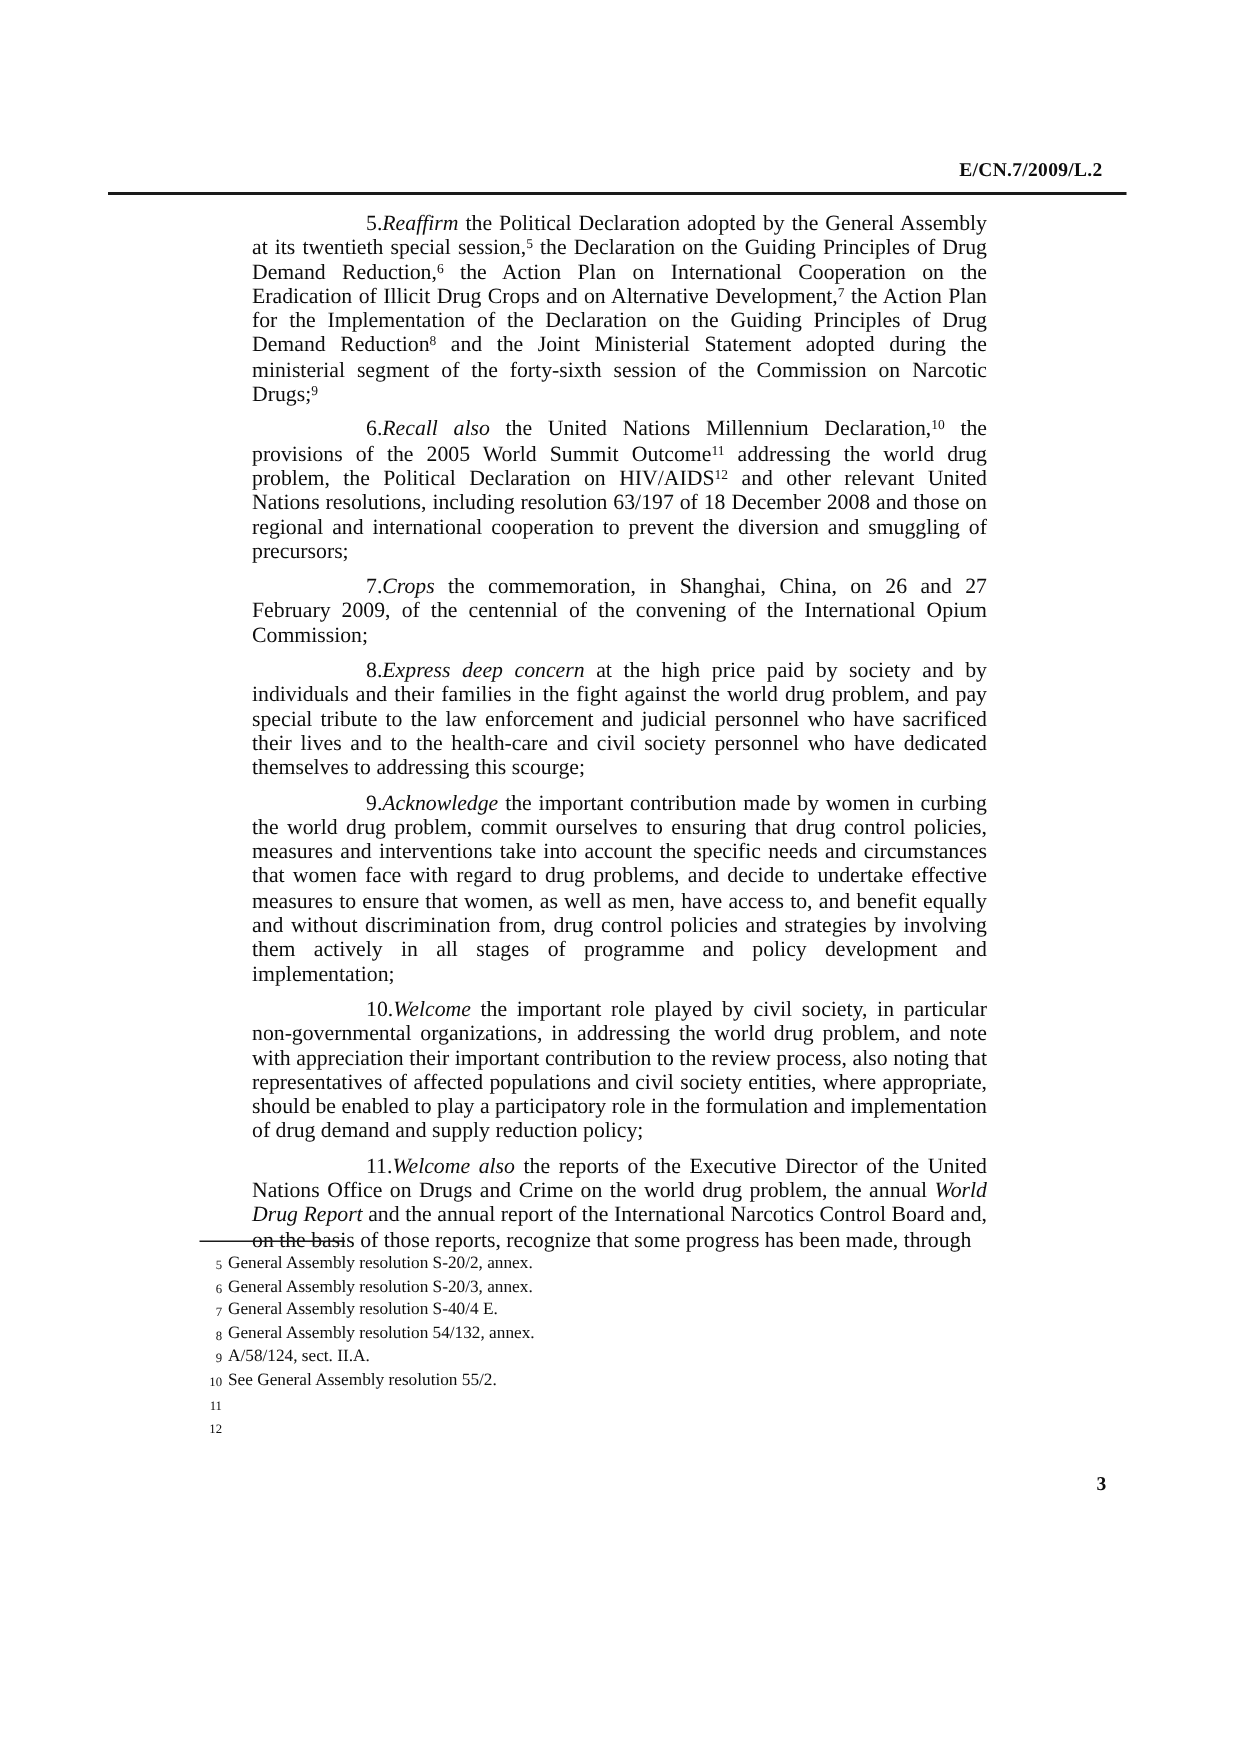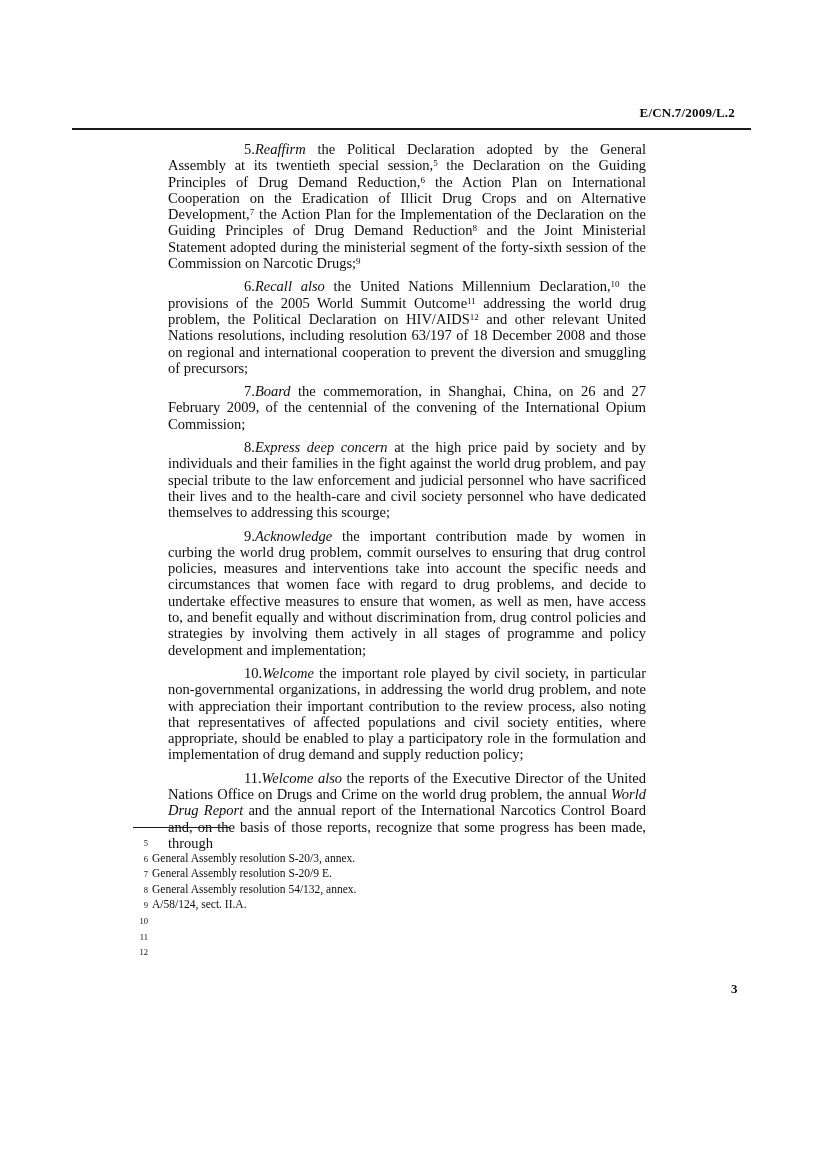--- a/index.html
+++ b/index.html
@@ -35,21 +35,21 @@
   .doc-body {
     position: absolute;
     top: 141px;
     left: 168px;
     width: 490px;
     font-size: 14.5px;
     line-height: 16.3px;
     text-align: justify;
   }
   .doc-body p.para {
-    margin: 0 12px 7px 0;
+    margin: 0 0 7px 0;
     text-indent: 38px;
   }
   .pnum {
     display: inline-block;
     min-width: 25px;
   }
   .it { font-style: italic; }
   .sup {
     font-size: 9px;
     vertical-align: 4px;
@@ -94,51 +94,53 @@
 
 <div class="page">
 
   <div class="doc-header">E/CN.7/2009/L.2</div>
 
   <div class="header-rule"></div>
 
   <div class="doc-body" id="paragraphs">
       <p class="para"><span class="pnum">5.</span><span class="it">Reaffirm</span><span> the Political Declaration adopted by the General Assembly at its twentieth special session,</span><span class="sup">5</span><span> the Declaration on the Guiding Principles of Drug Demand Reduction,</span><span class="sup">6</span><span> the Action Plan on International Cooperation on the Eradication of Illicit Drug Crops and on Alternative Development,</span><span class="sup">7</span><span> the Action Plan for the Implementation of the Declaration on the Guiding Principles of Drug Demand Reduction</span><span class="sup">8</span><span> and the Joint Ministerial Statement adopted during the ministerial segment of the forty-sixth session of the Commission on Narcotic Drugs;</span><span class="sup">9</span></p>
       <p class="para"><span class="pnum">6.</span><span class="it">Recall also</span><span> the United Nations Millennium Declaration,</span><span class="sup">10</span><span> the provisions of the 2005 World Summit Outcome</span><span class="sup">11</span><span> addressing the world drug problem, the Political Declaration on HIV/AIDS</span><span class="sup">12</span><span> and other relevant United Nations resolutions, including resolution 63/197 of 18 December 2008 and those on regional and international cooperation to prevent the diversion and smuggling of precursors;</span></p>
-      <p class="para"><span class="pnum">7.</span><span class="it">Board</span><span> the commemoration, in Shanghai, China, on 26 and 27 February 2009, of the centennial of the convening of the International Opium Commission;</span></p>
+      <p class="para"><span class="pnum">7.</span><span class="it">Crops</span><span> the commemoration, in Shanghai, China, on 26 and 27 February 2009, of the centennial of the convening of the International Opium Commission;</span></p>
       <p class="para"><span class="pnum">8.</span><span class="it">Express deep concern</span><span> at the high price paid by society and by individuals and their families in the fight against the world drug problem, and pay special tribute to the law enforcement and judicial personnel who have sacrificed their lives and to the health-care and civil society personnel who have dedicated themselves to addressing this scourge;</span></p>
       <p class="para"><span class="pnum">9.</span><span class="it">Acknowledge</span><span> the important contribution made by women in curbing the world drug problem, commit ourselves to ensuring that drug control policies, measures and interventions take into account the specific needs and circumstances that women face with regard to drug problems, and decide to undertake effective measures to ensure that women, as well as men, have access to, and benefit equally and without discrimination from, drug control policies and strategies by involving them actively in all stages of programme and policy development and implementation;</span></p>
       <p class="para"><span class="pnum">10.</span><span class="it">Welcome</span><span> the important role played by civil society, in particular non-governmental organizations, in addressing the world drug problem, and note with appreciation their important contribution to the review process, also noting that representatives of affected populations and civil society entities, where appropriate, should be enabled to play a participatory role in the formulation and implementation of drug demand and supply reduction policy;</span></p>
       <p class="para"><span class="pnum">11.</span><span class="it">Welcome also</span><span> the reports of the Executive Director of the United Nations Office on Drugs and Crime on the world drug problem, the annual </span><span class="it">World Drug Report</span><span> and the annual report of the International Narcotics Control Board and, on the basis of those reports, recognize that some progress has been made, through</span></p>
     </div>
 
   <div class="footnotes">
     <div class="footnote-rule"></div>
     <div id="footnote-list">
         <div class="footnote">
           <span class="fnum">5</span>
+          <span class="ftext">General Assembly resolution S-20/2, annex.</span>
         </div>
         <div class="footnote">
           <span class="fnum">6</span>
           <span class="ftext">General Assembly resolution S-20/3, annex.</span>
         </div>
         <div class="footnote">
           <span class="fnum">7</span>
-          <span class="ftext">General Assembly resolution S-20/9 E.</span>
+          <span class="ftext">General Assembly resolution S-40/4 E.</span>
         </div>
         <div class="footnote">
           <span class="fnum">8</span>
           <span class="ftext">General Assembly resolution 54/132, annex.</span>
         </div>
         <div class="footnote">
           <span class="fnum">9</span>
           <span class="ftext">A/58/124, sect. II.A.</span>
         </div>
         <div class="footnote">
           <span class="fnum">10</span>
+          <span class="ftext">See General Assembly resolution 55/2.</span>
         </div>
         <div class="footnote">
           <span class="fnum">11</span>
         </div>
         <div class="footnote">
           <span class="fnum">12</span>
         </div>
       </div>
   </div>
 

